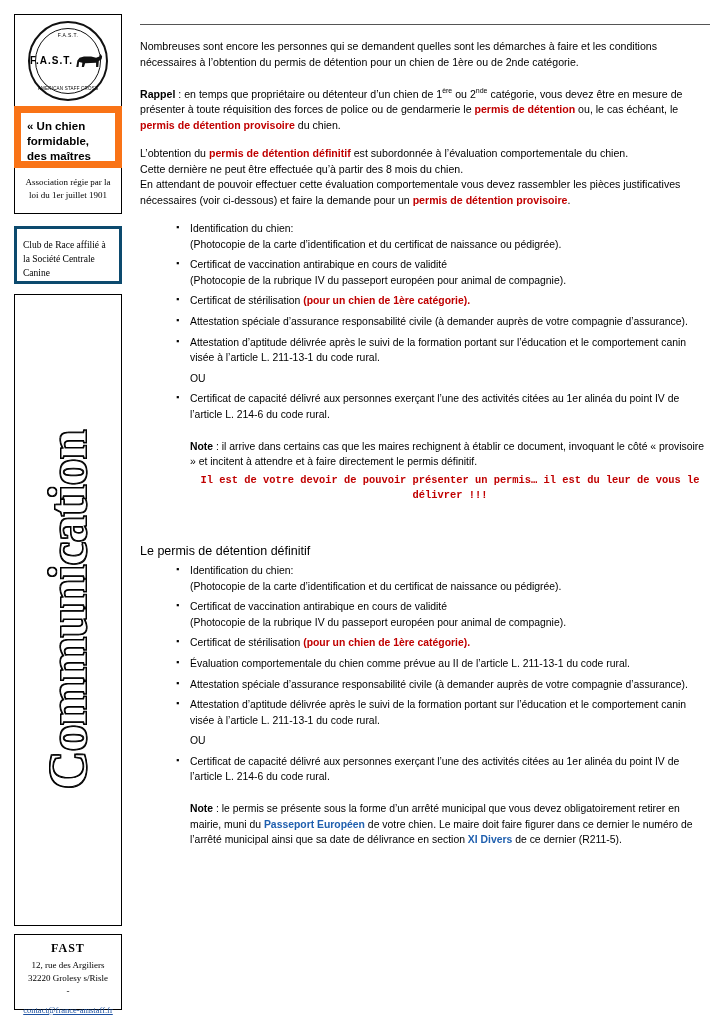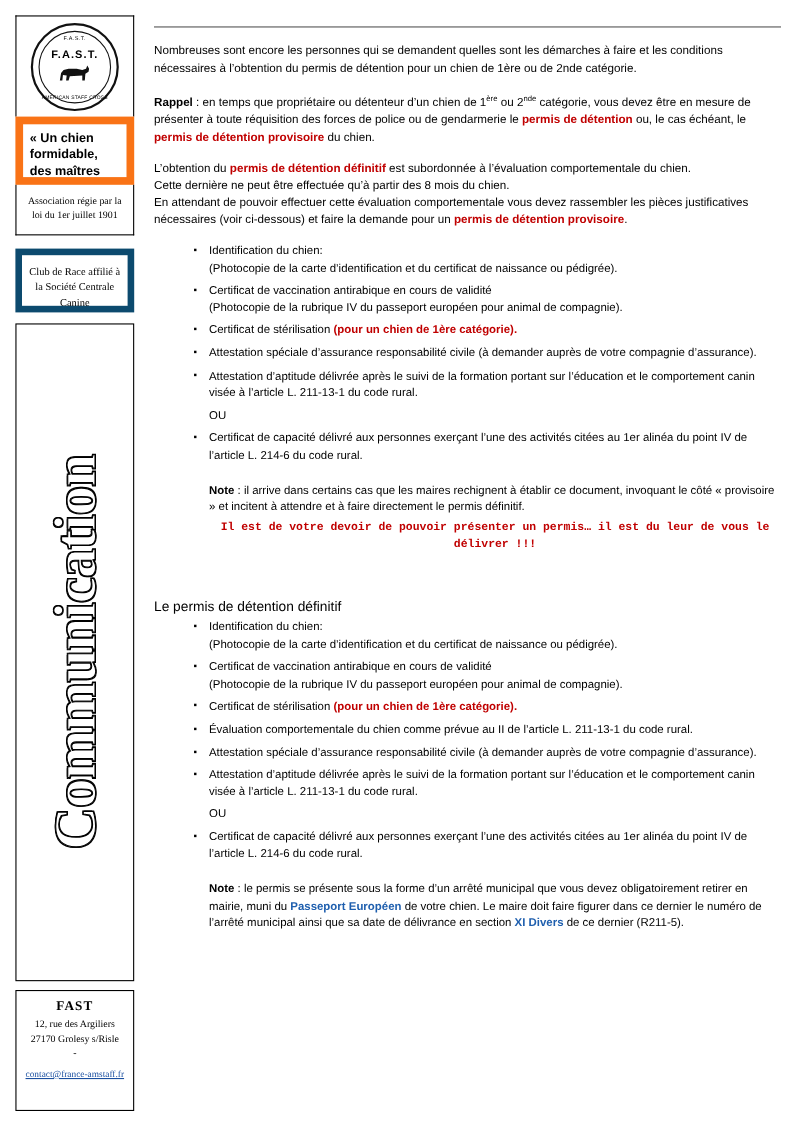--- a/index.html
+++ b/index.html
@@ -45,21 +45,21 @@
     box-sizing: border-box;
   }
   .logo {
     width: 76px; height: 76px;
     border-radius: 50%;
     border: 2px solid #111;
     position: relative;
     display: flex;
     align-items: center;
     justify-content: center;
-    flex-direction: column;
+    flex-direction: row;
   }
   .logo:after {
     content: "";
     position: absolute;
     left: 5px; top: 5px; right: 5px; bottom: 5px;
     border: 1px solid #111;
     border-radius: 50%;
   }
   .logo-top {
     font-size: 5px;
@@ -110,24 +110,23 @@
     padding: 8px 6px;
     text-align: center;
     font-family: "Liberation Serif", serif;
     font-size: 9px;
     line-height: 13px;
     height: 46px;
   }
   .spacer-sm { height: 12px; }
 
   .club-box {
-    border: 6px solid #0c4a6e;
+    border: 3px solid #0c4a6e;
     box-sizing: border-box;
     padding: 9px 6px;
-    text-align: center;
     font-family: "Liberation Serif", serif;
     font-size: 9.5px;
     line-height: 14px;
     height: 58px;
   }
 
   .comm-box {
     border: 1px solid #000;
     box-sizing: border-box;
     flex: 1 1 auto;
@@ -156,21 +155,21 @@
 
   .contact-box {
     border: 1px solid #000;
     box-sizing: border-box;
     margin-top: 8px;
     padding: 7px 4px 8px 4px;
     text-align: center;
     font-family: "Liberation Serif", serif;
     font-size: 9px;
     line-height: 13px;
-    height: 110px;
+    height: 76px;
   }
   .contact-title {
     font-weight: bold;
     font-size: 12px;
     letter-spacing: 1px;
     display: block;
     margin-bottom: 4px;
   }
   .contact-mail {
     color: #1a4fa0;
@@ -287,21 +286,21 @@
 
       <div class="club-box">Club de Race affilié à la Société Centrale Canine</div>
 
       <div class="comm-box">
         <span class="comm-text">Communication</span>
       </div>
 
       <div class="contact-box">
         <span class="contact-title">FAST</span>
         <span>12, rue des Argiliers</span><br>
-        <span>27170 Grolesy s/Risle</span><br>
+        <span>32220 Grolesy s/Risle</span><br>
         <span>-</span>
         <a class="contact-mail" href="#">contact@france-amstaff.fr</a>
       </div>
 
     </div>
 
     <div class="main">
 
       <div class="title-rule"></div>
 

